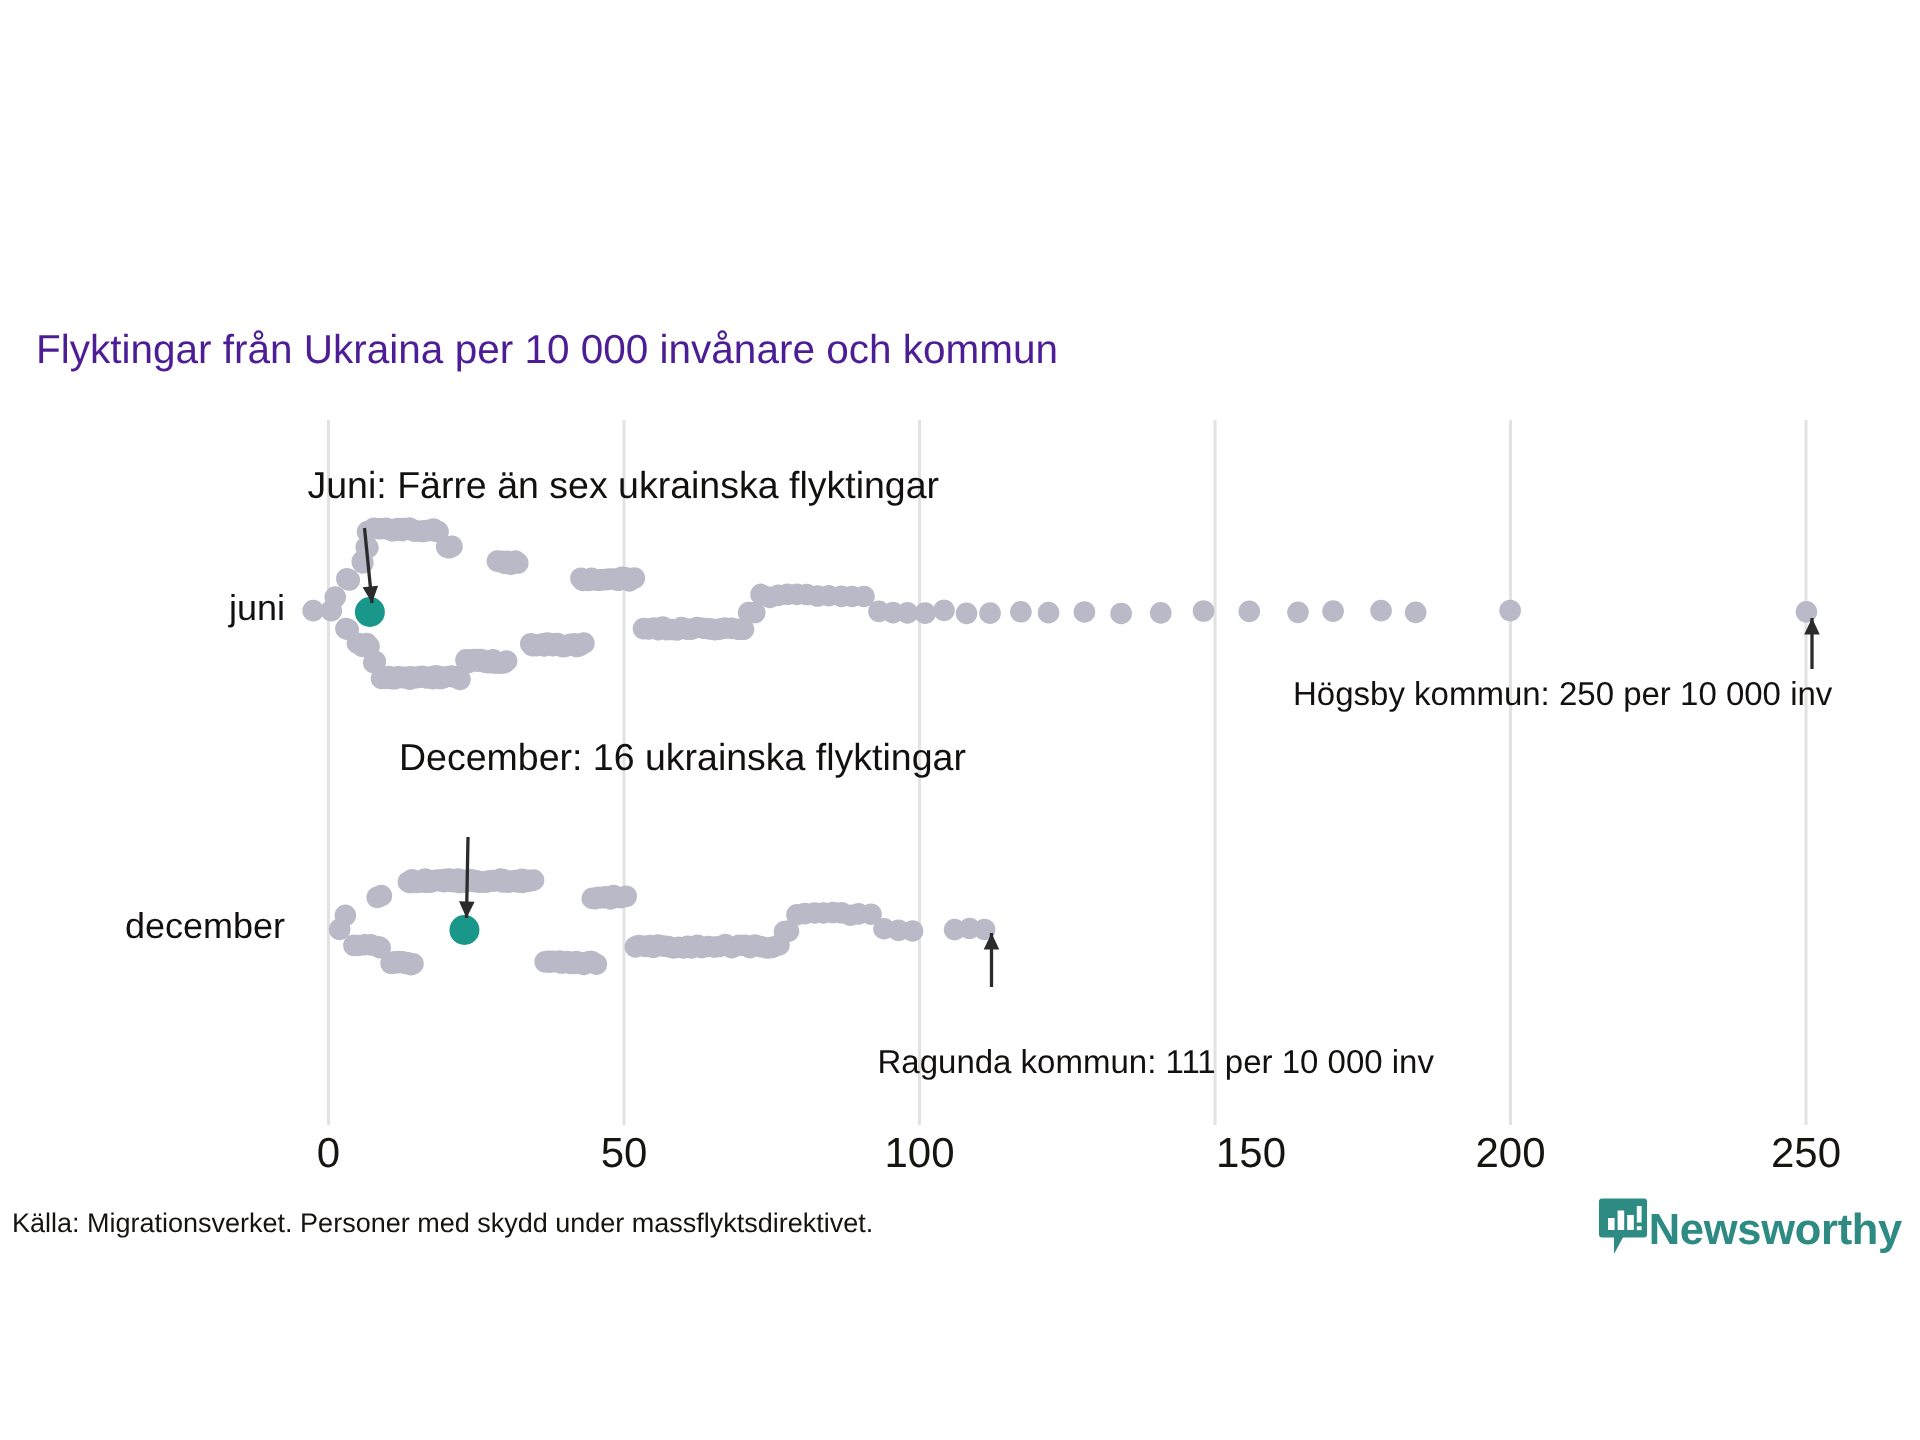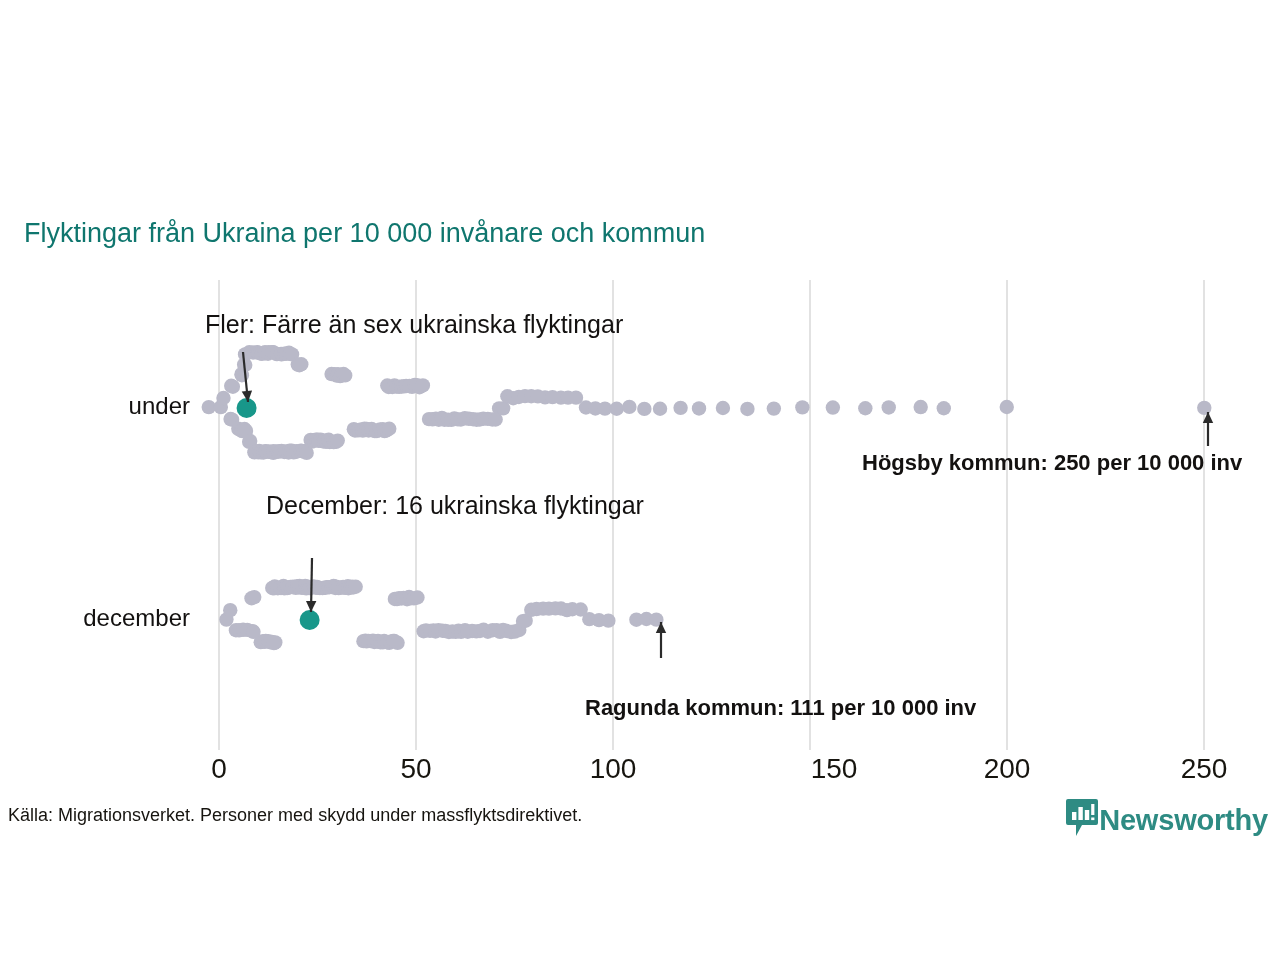--- a/index.html
+++ b/index.html
@@ -28,21 +28,21 @@
     letter-spacing: -0.3px;
     color: #15120f;
     white-space: nowrap;
   }
   .subtitle {
     position: absolute;
     left: 24px;
     top: 218px;
     font-size: 27px;
     font-weight: normal;
-    color: #0f766e;
+    color: #4c1d95;
     white-space: nowrap;
   }
   .plot {
     position: absolute;
     left: 0;
     top: 280px;
     width: 1280px;
     height: 470px;
   }
   .gridline {
@@ -77,21 +77,20 @@
   }
   .annot {
     position: absolute;
     font-size: 25px;
     color: #131110;
     white-space: pre;
     line-height: 1.18;
   }
   .annot.small {
     font-size: 22px;
-    font-weight: bold;
   }
   .footer-source {
     position: absolute;
     left: 8px;
     top: 805px;
     font-size: 18px;
     color: #16140f;
     white-space: nowrap;
   }
   .brand {
@@ -470,33 +469,33 @@
         <line x1="312" y1="278" x2="311" y2="332" stroke="#2b2b2b" stroke-width="2.2"></line>
         <polygon points="311,332 306.0045601871755,320.9056058715923 316.40277738095693,321.09816544925485" fill="#2b2b2b"></polygon>
         <line x1="1208" y1="166" x2="1208" y2="132" stroke="#2b2b2b" stroke-width="2.2"></line>
         <polygon points="1208,132 1213.2,143 1202.8,143" fill="#2b2b2b"></polygon>
         <line x1="661" y1="378" x2="661" y2="342" stroke="#2b2b2b" stroke-width="2.2"></line>
         <polygon points="661,342 666.2,353 655.8,353" fill="#2b2b2b"></polygon>
       </svg>
   </div>
 
   <div id="cat-labels">
-      <div class="cat-label" style="right: 1090px; top: 392px;">under</div>
+      <div class="cat-label" style="right: 1090px; top: 392px;">juni</div>
       <div class="cat-label" style="right: 1090px; top: 604px;">december</div>
     </div>
   <div id="tick-labels">
       <div class="axis-tick-label" style="left: 219px;">0</div>
       <div class="axis-tick-label" style="left: 416px;">50</div>
       <div class="axis-tick-label" style="left: 613px;">100</div>
       <div class="axis-tick-label" style="left: 834px;">150</div>
       <div class="axis-tick-label" style="left: 1007px;">200</div>
       <div class="axis-tick-label" style="left: 1204px;">250</div>
     </div>
   <div id="annot-texts">
-      <div class="annot" style="left: 205px; top: 310px;"><div>Fler: Färre än sex ukrainska flyktingar</div></div>
+      <div class="annot" style="left: 205px; top: 310px;"><div>Juni: Färre än sex ukrainska flyktingar</div></div>
       <div class="annot" style="left: 266px; top: 491px;"><div>December: 16 ukrainska flyktingar</div></div>
       <div class="annot small" style="left: 862px; top: 450px;"><div>Högsby kommun: 250 per 10 000 inv</div></div>
       <div class="annot small" style="left: 585px; top: 662px; margin-top: 33px;"><div>Ragunda kommun: 111 per 10 000 inv</div></div>
     </div>
 
   <div class="footer-source">Källa: Migrationsverket. Personer med skydd under massflyktsdirektivet.</div>
 
   <div class="brand">
     <span>
       <svg width="34" height="40" viewBox="0 0 34 40">

